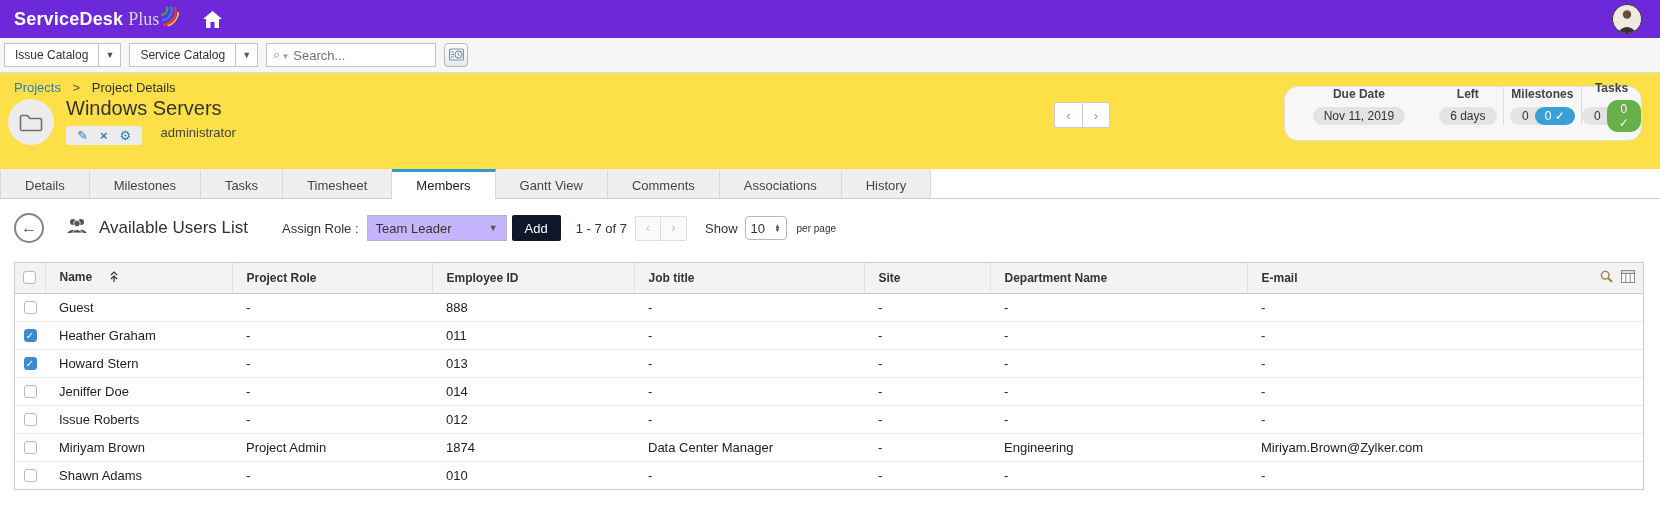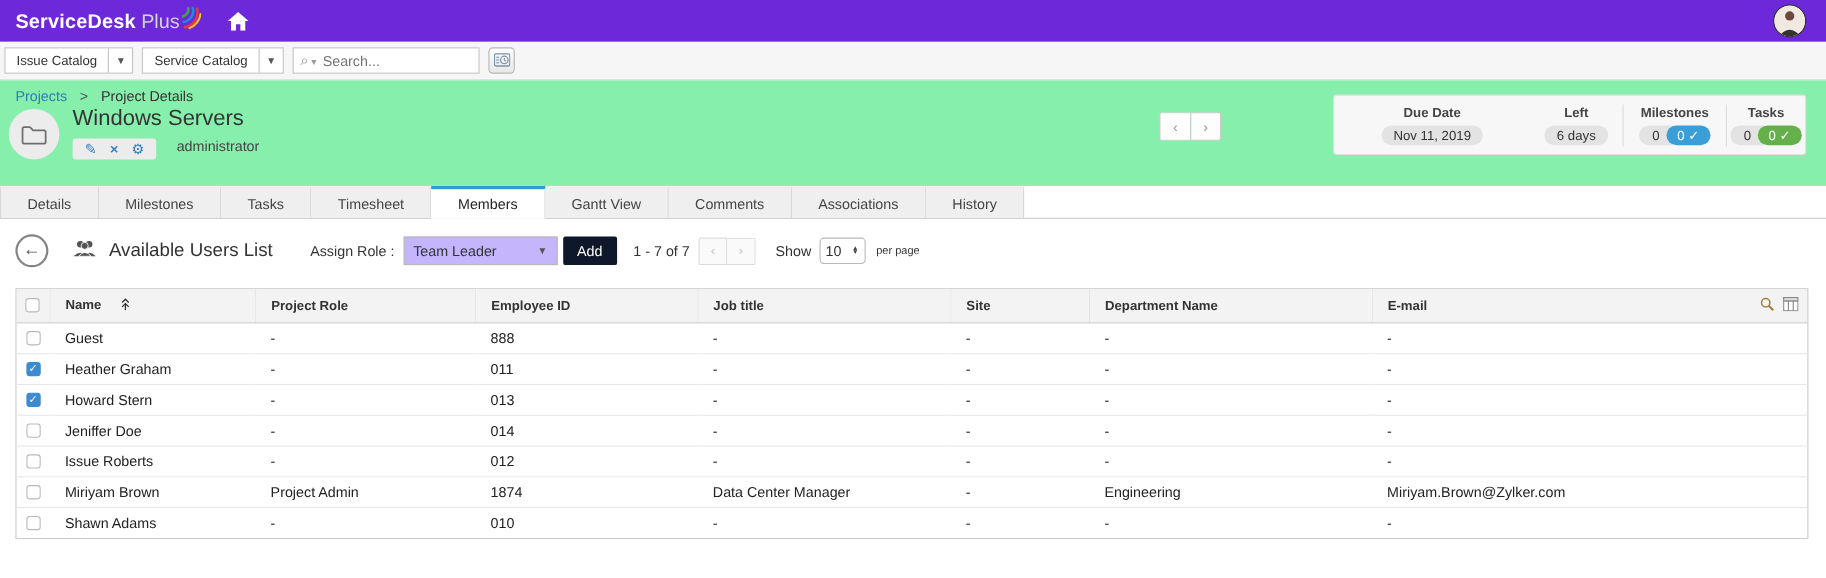--- a/index.html
+++ b/index.html
@@ -3,21 +3,21 @@
 <meta charset="utf-8">
 <style>
   * { margin:0; padding:0; box-sizing:border-box; }
   html,body { width:1660px; height:525px; background:#fff; overflow:hidden;
               font-family:"Liberation Sans", sans-serif; }
 
   
   .navbar { height:38px; background:#6d28d9; display:flex; align-items:stretch; }
   .brand { display:flex; align-items:center; padding:0 10px 0 14px; }
   .brand b { color:#fff; font-size:18px; letter-spacing:.2px; }
-  .brand i { color:#d4d4d4; font-size:18px; font-style:normal; margin-left:5px; }
+  .brand i { color:#d4d4d4; font-size:18px; font-style:normal; margin-left:5px;font-family:Liberation Serif, serif; }
   .brand svg { margin-left:2px; margin-top:-8px; }
   .home-tab { width:46px; display:flex; align-items:center; justify-content:center; cursor:pointer; }
   .nav-item { color:#fff; font-size:13px; font-weight:bold; display:flex; align-items:center;
               padding:0 25px; cursor:pointer; }
   .nav-item.active { background:#fff; color:#222; }
   .nav-spacer { flex:1; }
   .avatar { width:30px; height:30px; border-radius:50%; background:#f2ede8; margin:4px 18px 0 0;
             overflow:hidden; border:1px solid #2c2c2c; cursor:pointer; }
 
   
@@ -32,44 +32,44 @@
                display:inline-flex; align-items:center; padding:0 6px; }
   .searchbox .mag { color:#999; font-size:13px; }
   .searchbox .mini-caret { color:#999; font-size:8px; margin:2px 4px 0 1px; }
   .searchbox input { border:none; outline:none; font-size:13px; color:#333; width:110px;
                      font-family:"Liberation Sans", sans-serif; background:transparent; }
   .recent-ico { width:24px; height:24px; border:1px solid #b5b5b5; border-radius:4px; margin-left:8px;
                 background:linear-gradient(#fdfdfd,#e8e8e8); display:flex; align-items:center;
                 justify-content:center; cursor:pointer; }
 
   
-  .header { position:relative; height:96px; background:#86efac; }
+  .header { position:relative; height:96px; background:#fde047; }
   .breadcrumb { padding:7px 0 2px 14px; font-size:13px; }
   .breadcrumb .root { color:#2d7cb5; cursor:pointer; }
   .breadcrumb .sep { color:#555; margin:0 8px; }
   .breadcrumb .cur { color:#333; }
   .title-row { display:flex; padding-left:8px; }
   .folder-circle { width:46px; height:46px; border-radius:50%; background:#ececec;
                    display:flex; align-items:center; justify-content:center; margin-top:2px; }
   .title-block { margin-left:12px; }
   .page-title { font-size:20px; color:#333; font-weight:normal; }
   .title-actions { display:inline-flex; align-items:center; gap:12px; background:#ececec;
                    border-radius:3px; padding:3px 11px; margin-top:6px; }
   .title-actions span { color:#2e7dbe; font-size:13px; cursor:pointer; line-height:1; }
   .owner { font-size:13px; color:#444; margin-left:14px; vertical-align:3px; }
 
   .proj-nav { position:absolute; top:29px; right:550px; display:flex; }
   .proj-nav .pn { width:28px; height:26px; background:#fdfdfd; border:1px solid #ccc; color:#999;
                   font-size:13px; display:flex; align-items:center; justify-content:center; cursor:pointer; }
   .proj-nav .pn:first-child { border-right:none; border-radius:2px 0 0 2px; }
   .proj-nav .pn:last-child { border-radius:0 2px 2px 0; }
 
-  .info-card { position:absolute; top:13px; right:18px; width:430px; height:55px;
-               background:#f7f7f7; border:1px solid #e0e0e0; border-radius:3px;
-               display:flex; align-items:center; }
+  .info-card { position:absolute; top:13px; right:18px; width:358px; height:55px;
+               background:#f7f7f7; border:1px solid #e0e0e0; border-radius:14px;
+               display:flex; align-items:flex-start; }
   .ic-sec { display:flex; align-items:center; justify-content:center; gap:14px; height:38px; }
   .ic-sec + .ic-sec { border-left:1px solid #ddd; }
   .ic-col { text-align:center; }
   .ic-label { font-size:12px; font-weight:bold; color:#444; margin-bottom:5px; }
   .pill { display:inline-block; background:#e3e3e3; border-radius:11px; padding:2px 11px;
           font-size:12px; color:#333; white-space:nowrap; }
   .pill-pair { display:inline-flex; align-items:center; }
   .pill-pair .pleft { background:#e3e3e3; border-radius:11px 0 0 11px; padding:2px 12px 2px 12px;
                       font-size:12px; color:#333; }
   .pill-pair .pright { border-radius:11px; padding:2px 10px; font-size:12px; color:#fff;

